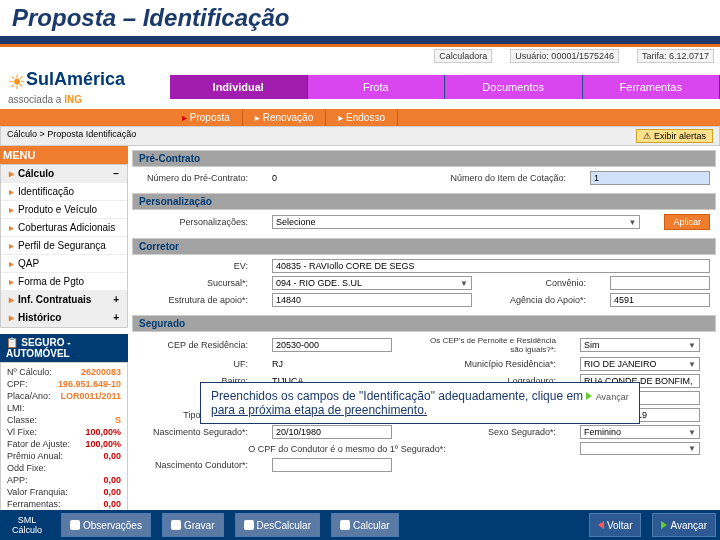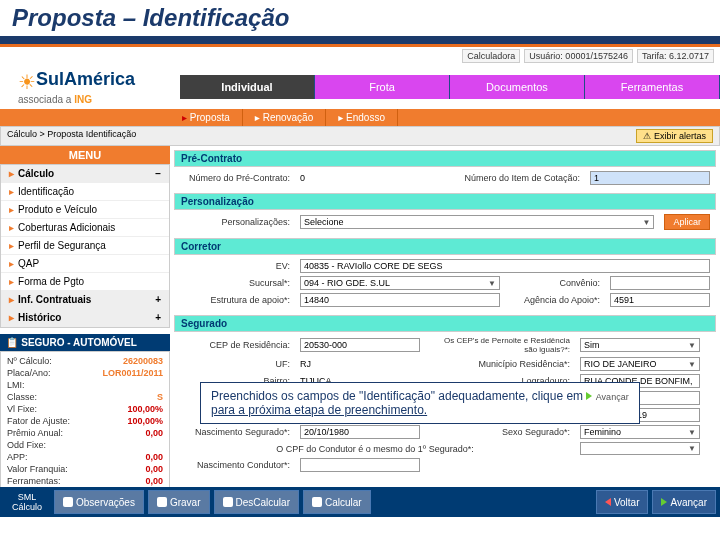--- a/index.html
+++ b/index.html
@@ -1,60 +1,60 @@
 <!DOCTYPE html>
 <html><head>
 <meta charset="utf-8">
 <style>
   * { box-sizing: border-box; margin: 0; padding: 0; }
   body { font-family: Arial, sans-serif; font-size: 10px; width: 720px; height: 540px; overflow: hidden; background: #fff; }
   .slide-title { background: #fff; color: #1b3a6b; font-size: 24px; font-weight: bold; font-style: italic; padding: 4px 12px; border-bottom: 3px solid #1b3a6b; }
   .top-bar { background: #1b3a6b; border-bottom: 3px solid #e86c1e; height: 8px; }
   .app { position: relative; }
-  .util-bar { display: flex; justify-content: flex-end; gap: 4px; padding: 2px 6px; font-size: 9px; color: #333; }
+  .util-bar { display: flex; justify-content: flex-end; gap: 18px; padding: 2px 6px; font-size: 9px; color: #333; }
   .util-bar span { border: 1px solid #ccc; padding: 1px 4px; background: #f5f5f5; }
-  .header-row { display: flex; align-items: center; margin-left: 10px; }
+  .header-row { display: flex; align-items: center; }
   .logo-box { width: 170px; padding: 4px 8px; }
   .logo-main { color: #003b73; font-size: 18px; font-weight: bold; }
   .logo-sun { color: #f7941d; font-size: 20px; vertical-align: middle; }
   .logo-sub { color: #666; font-size: 10px; }
   .logo-ing { color: #f7941d; font-weight: bold; font-size: 10px; }
   .main-nav { display: flex; flex: 1; }
   .main-nav div { flex: 1; text-align: center; padding: 6px 4px; background: #d946ef; color: #fff; font-size: 11px; border-right: 1px solid #204d85; cursor: pointer; }
-  .main-nav div.active { background: #404040; font-weight: bold; }
+  .main-nav div.active { background: #a21caf; font-weight: bold; }
   .sub-nav { display: flex; background: #f07c2e; color: #fff; font-size: 10px; }
   .sub-nav .spacer { width: 170px; }
   .sub-nav div.tab { padding: 3px 12px; border-right: 1px solid #d06010; cursor: pointer; }
   .breadcrumb-row { display: flex; justify-content: space-between; background: #eee; border: 1px solid #ccc; padding: 2px 6px; font-size: 9px; }
   .alert-btn { background: #ffe08a; border: 1px solid #c9a227; padding: 1px 6px; font-size: 9px; cursor: pointer; display: flex; align-items: center; gap: 3px; }
   .content-row { display: flex; }
   .sidebar { width: 170px; }
-  .menu-hd { background: #f07c2e; color: #fff; text-align: center; padding: 3px; font-size: 11px; font-weight: bold; }
+  .menu-hd { background: #f07c2e; color: #fff; text-align: left; padding: 3px; font-size: 11px; font-weight: bold; }
   .menu { list-style: none; border: 1px solid #ccc; margin-bottom: 6px; }
   .menu li { padding: 3px 8px; font-size: 10px; border-bottom: 1px solid #eee; cursor: pointer; }
   .menu li.hd { background: #eee; font-weight: bold; display: flex; justify-content: space-between; align-items: center; }
   .menu li .b { color: #f07c2e; margin-right: 4px; }
   .info-hd { background: #003b73; color: #fff; padding: 3px 6px; font-size: 10px; font-weight: bold; }
   .info-body { border: 1px solid #ccc; padding: 4px 6px; font-size: 9px; }
   .info-body .row { display: flex; justify-content: space-between; margin-bottom: 2px; }
   .info-body .lbl { color: #333; }
   .info-body .val-orange { color: #f07c2e; font-weight: bold; }
   .info-body .val-red { color: #c00; font-weight: bold; }
   .main { flex: 1; padding: 0 4px; position: relative; }
-  .section-hd { background: #5eead4; border: 1px solid #ccc; padding: 2px 6px; font-size: 10px; font-weight: bold; color: #003b73; margin-top: 4px; }
-  .form-grid { display: grid; grid-template-columns: 110px 150px 120px 120px; gap: 3px 10px; padding: 4px 6px; align-items: center; font-size: 9px; }
+  .section-hd { background: #a3a3a3; border: 1px solid #ccc; padding: 2px 6px; font-size: 10px; font-weight: bold; color: #003b73; margin-top: 4px; }
+  .form-grid { display: grid; grid-template-columns: 110px 150px 120px 120px; gap: 3px 24px; padding: 4px 6px; align-items: center; font-size: 9px; }
   .form-grid .lbl { text-align: right; color: #333; }
   .inp { border: 1px solid #999; padding: 1px 3px; font-size: 9px; background: #fff; min-height: 14px; }
   .inp.blue { background: #cfe2f9; }
   .sel { border: 1px solid #999; padding: 1px 3px; font-size: 9px; background: #fff; display: flex; justify-content: space-between; align-items: center; }
   .sel .arr { color: #555; font-size: 8px; }
   .btn-orange { background: #f07c2e; color: #fff; border: 1px solid #d06010; padding: 2px 8px; font-size: 9px; cursor: pointer; }
   .callout { position: absolute; left: 200px; top: 382px; width: 440px; background: #fff; border: 1px solid #1b3a6b; padding: 6px 10px; font-size: 12px; color: #1b3a6b; z-index: 5; }
   .callout .u { text-decoration: underline; }
-  .bottom-bar { position: absolute; bottom: 0; left: 0; right: 0; background: #003b73; display: flex; padding: 3px 4px; gap: 4px; }
+  .bottom-bar { position: absolute; bottom: 0; left: 0; right: 0; background: #003b73; display: flex; padding: 3px 4px; gap: 11px; }
   .bottom-bar .spacer { flex: 1; }
   .bottom-btn { display: flex; align-items: center; gap: 3px; background: #2e5a93; color: #fff; padding: 3px 8px; font-size: 10px; border: 1px solid #4a79b3; cursor: pointer; }
   .bottom-btn.sm { background: #5a7aa3; }
   .bottom-logo { color: #fff; font-size: 9px; text-align: center; padding: 2px 8px; }
   .tri-r { width: 0; height: 0; border-top: 4px solid transparent; border-bottom: 4px solid transparent; border-left: 6px solid #6c3; display: inline-block; }
   .tri-l { width: 0; height: 0; border-top: 4px solid transparent; border-bottom: 4px solid transparent; border-right: 6px solid #f55; display: inline-block; }
   .icon { width: 10px; height: 10px; display: inline-block; background: #fff; border-radius: 2px; }
 </style>
 </head>
 <body>
@@ -117,20 +117,24 @@
             <span>+</span>
           </li>
       </ul>
       <div class="info-hd">📋 <span>SEGURO - AUTOMÓVEL</span></div>
       <div class="info-body">
         <div class="row">
             <span class="lbl">Nº Cálculo:</span>
             <span class="val-orange">26200083</span>
           </div>
         <div class="row">
+            <span class="lbl">CPF:</span>
+            <span class="val-orange">196.951.649-10</span>
+          </div>
+        <div class="row">
             <span class="lbl">Placa/Ano:</span>
             <span class="val-orange">LOR0011/2011</span>
           </div>
         <div class="row">
             <span class="lbl">LMI:</span>
             <span></span>
           </div>
         <div class="row">
             <span class="lbl">Classe:</span>
             <span class="val-orange">S</span>

